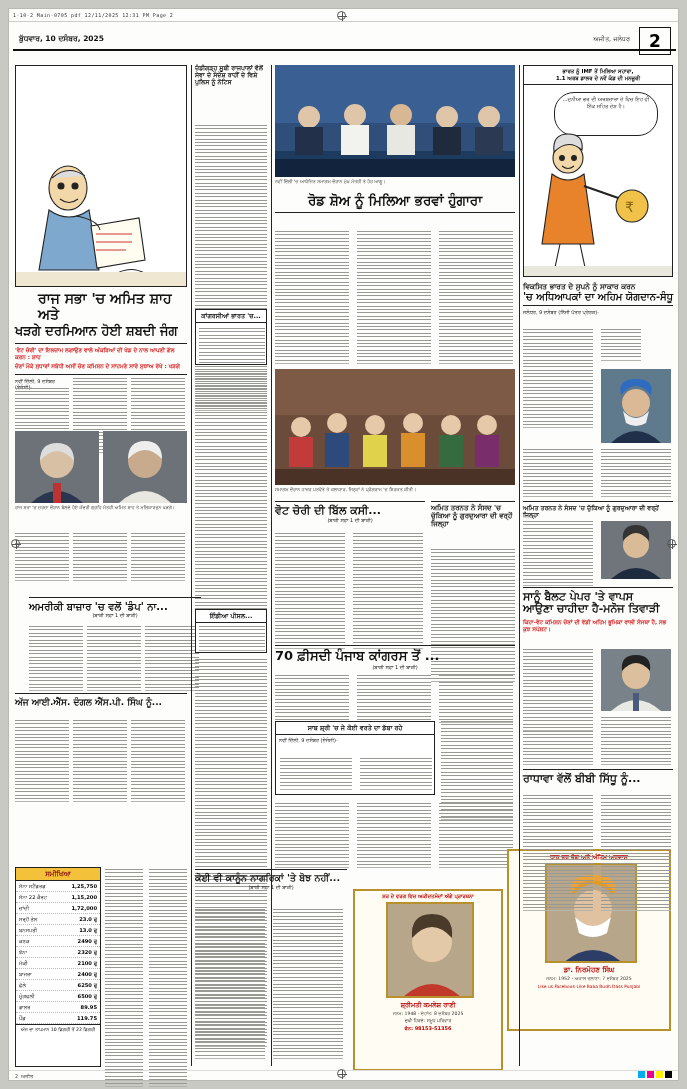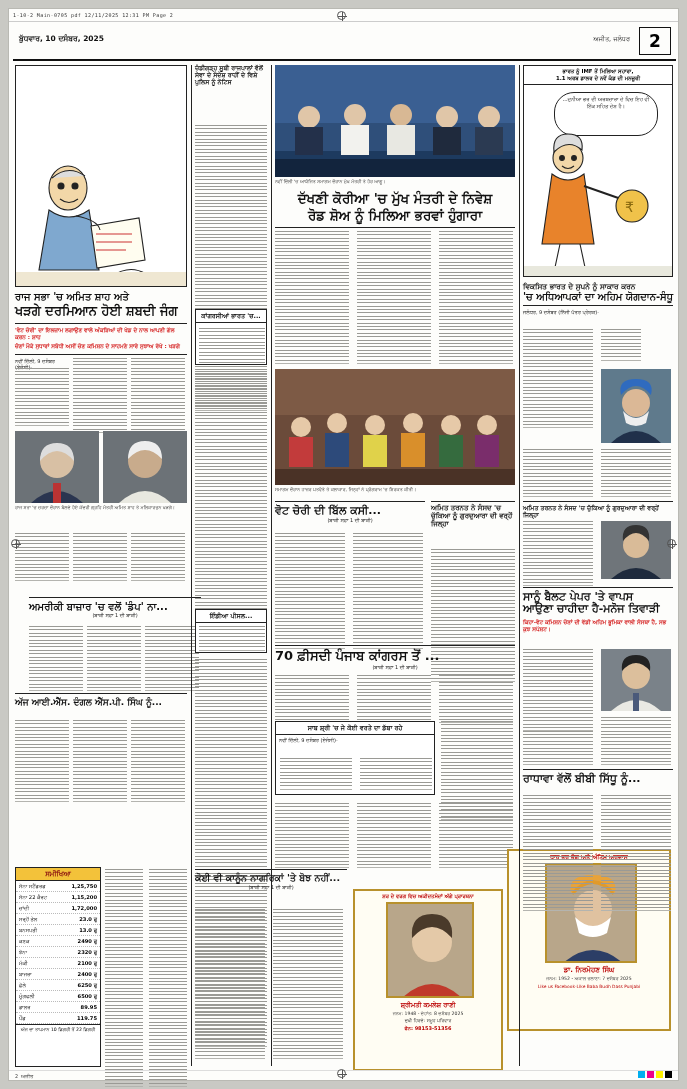--- a/index.html
+++ b/index.html
@@ -24,21 +24,21 @@
   
   .microbar {
     position:absolute; left:0; top:0; width:100%; height:13px;
     border-bottom:1px solid #ccc; overflow:hidden;
     font-family:"DejaVu Sans Mono", monospace; font-size:5px; color:#333;
     padding:3px 4px; letter-spacing:.4px; white-space:nowrap;
   }
 
   
   .masthead {
-    position:absolute; left:4px; top:14px; width:663px; height:38px;
+    position:absolute; left:4px; top:14px; width:663px; height:28px;
     border-bottom:2px solid #111;
   }
   .mast-date {
     position:absolute; left:6px; top:11px; font-size:7.5px; color:#111; font-weight:bold;
   }
   .mast-logo {
     position:absolute; left:50%; transform:translateX(-50%); top:4px;
     background:#d81f26; color:#fff; width:152px; height:28px;
     border-radius:3px; text-align:center; line-height:28px;
     font-size:17px; font-weight:bold; letter-spacing:1px;
@@ -135,21 +135,21 @@
         <path d="M75 160 l48 -8 l6 42 l-48 8 z" fill="#fffdf0"></path>
         <path d="M80 168 h36 M80 176 h36 M80 184 h30" stroke="#c33"></path>
         <path d="M60 150 q22 4 24 14"></path>
         <path d="M96 210 q18 -12 34 -2"></path>
       </g>
       <rect x="0" y="206" width="172" height="16" fill="#efe7d2"></rect>
     </svg>
   </div>
 
   <div style="position:absolute;left:6px;top:282px;width:172px;height:300px;">
-    <div class="hl" style="font-size:10px;">ਰਾਜ ਸਭਾ 'ਚ ਅਮਿਤ ਸ਼ਾਹ ਅਤੇ</div>
+    <div class="hl" style="font-size:14px;margin-left:23px;">ਰਾਜ ਸਭਾ 'ਚ ਅਮਿਤ ਸ਼ਾਹ ਅਤੇ</div>
     <div class="hl" style="font-size:13px;margin-top:2px;">ਖੜਗੇ ਦਰਮਿਆਨ ਹੋਈ ਸ਼ਬਦੀ ਜੰਗ</div>
     <div style="border-top:1px solid #222;margin:4px 0 3px;"></div>
     <div class="subhead-red">'ਵੋਟ ਚੋਰੀ' ਦਾ ਇਲਜ਼ਾਮ ਲਗਾਉਣ ਵਾਲੇ ਅੰਕੜਿਆਂ ਦੀ ਖੇਡ ਦੇ ਨਾਲ ਆਪਣੀ ਗੱਲ ਕਰਨ : ਸ਼ਾਹ</div>
     <div class="subhead-red" style="margin-top:2px;">ਚੋਣਾਂ ਮੌਕੇ ਸੁਧਾਰਾਂ ਸਬੰਧੀ ਅਸੀਂ ਚੋਣ ਕਮਿਸ਼ਨ ਦੇ ਸਾਹਮਣੇ ਸਾਰੇ ਸੁਝਾਅ ਰੱਖੇ : ਖੜਗੇ</div>
     <div style="border-top:1px solid #222;margin:3px 0;"></div>
     <div style="position:relative;height:60px;">
       <div class="smallcaps" style="float:left;width:54px;">ਨਵੀਂ ਦਿੱਲੀ, 9 ਦਸੰਬਰ (ਏਜੰਸੀ)-</div>
       <div class="lines" style="left:0;top:10px;width:54px;">
         <div class="ln"></div>
           <div class="ln"></div>
@@ -981,21 +981,20 @@
           <rect x="158" y="62" width="28" height="28" fill="#1f2a3d"></rect>
         <circle cx="214" cy="52" r="11" fill="#e0c6a8"></circle>
           <rect x="200" y="62" width="28" height="28" fill="#2b3a52"></rect>
       </g>
       <rect x="0" y="94" width="240" height="18" fill="#12243d"></rect>
     </svg>
   </div>
   <div class="capt" style="position:absolute;left:266px;top:170px;width:240px;">ਨਵੀਂ ਦਿੱਲੀ 'ਚ ਆਯੋਜਿਤ ਸਮਾਗਮ ਦੌਰਾਨ ਮੁੱਖ ਮੰਤਰੀ ਤੇ ਹੋਰ ਆਗੂ।</div>
 
   <div style="position:absolute;left:266px;top:182px;width:240px;">
-    <div class="hl" style="font-size:13.5px;text-align:center;">ਦੱਖਣੀ ਕੋਰੀਆ 'ਚ ਮੁੱਖ ਮੰਤਰੀ ਦੇ ਨਿਵੇਸ਼</div>
     <div class="hl" style="font-size:13.5px;text-align:center;margin-top:2px;">ਰੋਡ ਸ਼ੋਅ ਨੂੰ ਮਿਲਿਆ ਭਰਵਾਂ ਹੁੰਗਾਰਾ</div>
     <div style="border-top:1px solid #222;margin:4px 0 3px;"></div>
   </div>
 
   <div class="lines" style="position:absolute;left:266px;top:222px;width:74px;">
     <div class="ln"></div>
       <div class="ln"></div>
       <div class="ln"></div>
       <div class="ln"></div>
       <div class="ln"></div>

